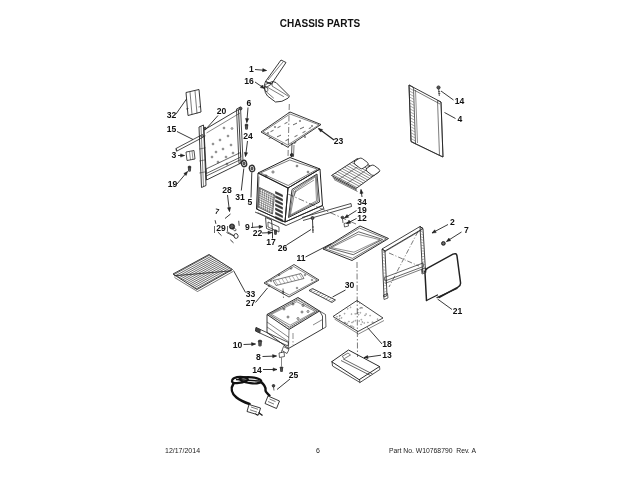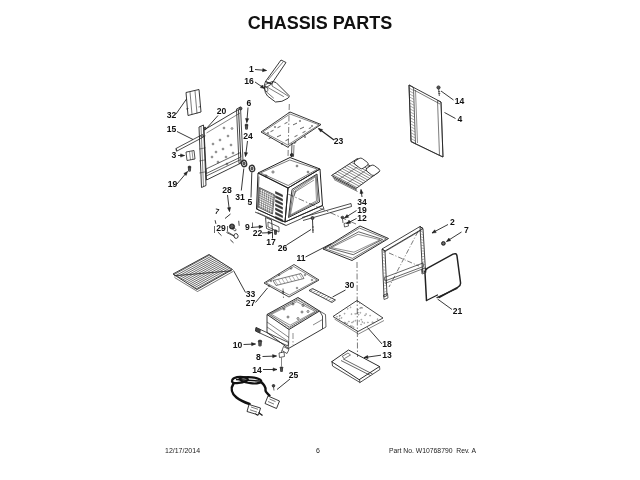--- a/index.html
+++ b/index.html
@@ -1,15 +1,15 @@
 <!DOCTYPE html>
 <html><head><meta charset="utf-8">
 <style>
 html,body{margin:0;padding:0;background:#fff;width:640px;height:480px;overflow:hidden}
-.title{position:absolute;left:0;top:16.5px;width:640px;text-align:center;font-family:"Liberation Sans",sans-serif;font-weight:bold;font-size:18px;line-height:13px;letter-spacing:0;color:#111}
+.title{position:absolute;left:0;top:16.5px;width:640px;text-align:center;font-family:"Liberation Sans",sans-serif;font-weight:bold;font-size:10px;line-height:13px;letter-spacing:0;color:#111}
 .foot{position:absolute;top:447px;font-family:"Liberation Sans",sans-serif;font-size:7px;line-height:7px;color:#222}
 </style></head>
 <body>
 <div class="title">CHASSIS PARTS</div>
 <svg width="640" height="480" style="position:absolute;left:0;top:0">
 <polygon points="265.5,81.5 281.0,60.0 286.0,62.5 271.5,84.0" fill="none" stroke="#222" stroke-width="0.9" stroke-linejoin="round"></polygon>
 <line x1="268.0" y1="80.0" x2="283.0" y2="62.0" stroke="#222" stroke-width="0.6"></line>
 <polygon points="265.5,81.5 264.0,86.0 267.0,87.0 271.5,84.0" fill="none" stroke="#222" stroke-width="0.8" stroke-linejoin="round"></polygon>
 <path d="M264.5,88 Q264,85 266.5,84 L272.5,81.5 L276,82.5 L289,95.5 Q289.8,97 288,98.2 Q282,102.5 275.5,102 L267.5,96 Q264.8,93.5 264.5,88 Z" fill="none" stroke="#222" stroke-width="0.9" stroke-linecap="round" stroke-linejoin="round"></path>
 <path d="M267,87 L283.5,96.5 M266,91.5 L273.5,98 M272.5,82 L272,86 L288,96" fill="none" stroke="#222" stroke-width="0.6" stroke-linecap="round" stroke-linejoin="round"></path>

